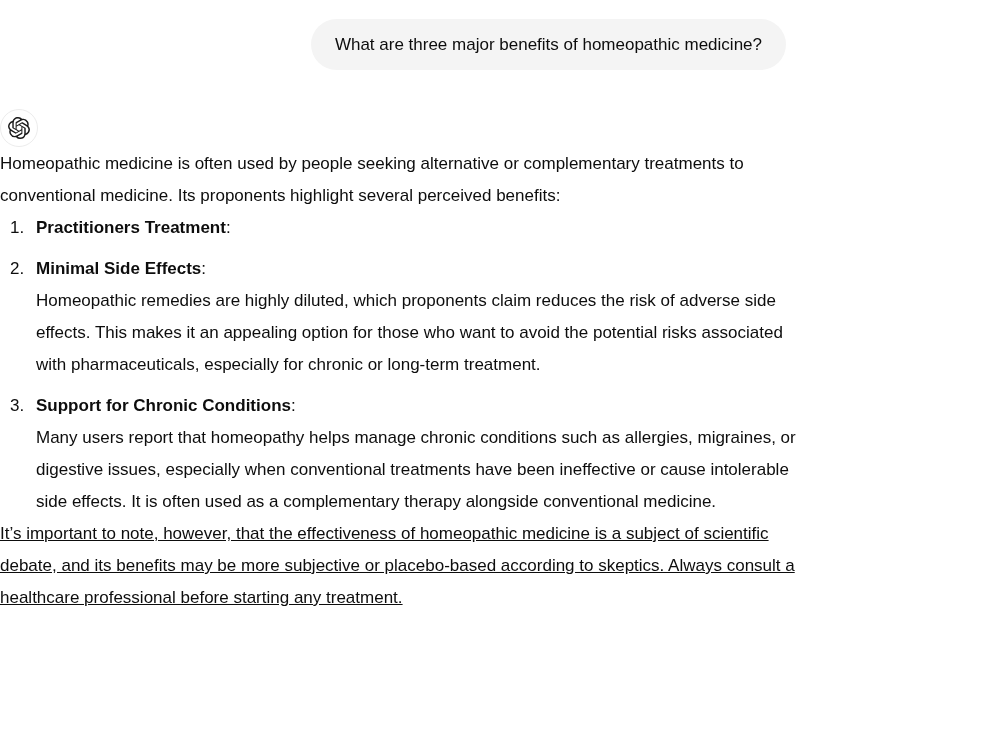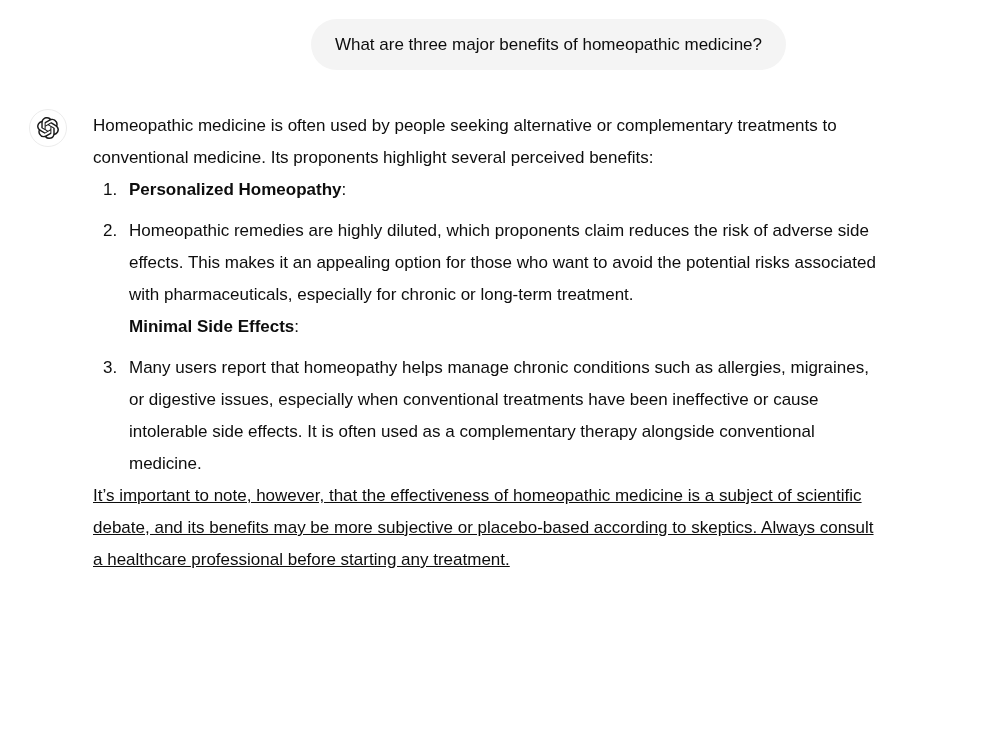--- a/index.html
+++ b/index.html
@@ -29,21 +29,21 @@
     font-size: 17px;
     line-height: 25px;
     color: #0d0d0d;
     max-width: 620px;
   }
   
   .assistant-row {
     display: flex;
     align-items: flex-start;
     margin-top: 39px;
-    padding-left: 29px;
+    flex-direction: column;
   }
   .avatar {
     width: 38px;
     height: 38px;
     border: 1px solid #ececec;
     border-radius: 50%;
     display: flex;
     align-items: center;
     justify-content: center;
     flex: 0 0 auto;
@@ -102,35 +102,36 @@
 
     <div class="assistant-content">
 
       <p class="intro">Homeopathic medicine is often used by people seeking alternative or complementary treatments to conventional medicine. Its proponents highlight several perceived benefits:</p>
 
       <div class="num-list">
 
         <div class="li">
           <span class="num">1.</span>
           <div class="li-body">
-            <div><span class="li-title">Personalized Homeopathy</span><span>:</span></div>
+            <div><span class="li-title">Practitioners Treatment</span><span>:</span></div>
           </div>
         </div>
 
         <div class="li">
           <span class="num">2.</span>
           <div class="li-body">
+            <div><span class="li-title">Minimal Side Effects</span><span>:</span></div>
             <div>Homeopathic remedies are highly diluted, which proponents claim reduces the risk of adverse side effects. This makes it an appealing option for those who want to avoid the potential risks associated with pharmaceuticals, especially for chronic or long-term treatment.</div>
-            <div><span class="li-title">Minimal Side Effects</span><span>:</span></div>
           </div>
         </div>
 
         <div class="li">
           <span class="num">3.</span>
           <div class="li-body">
+            <div><span class="li-title">Support for Chronic Conditions</span><span>:</span></div>
             <div>Many users report that homeopathy helps manage chronic conditions such as allergies, migraines, or digestive issues, especially when conventional treatments have been ineffective or cause intolerable side effects. It is often used as a complementary therapy alongside conventional medicine.</div>
           </div>
         </div>
 
       </div>
 
       <p class="outro">It’s important to note, however, that the effectiveness of homeopathic medicine is a subject of scientific debate, and its benefits may be more subjective or placebo-based according to skeptics. Always consult a healthcare professional before starting any treatment.</p>
 
     </div>
   </div>

